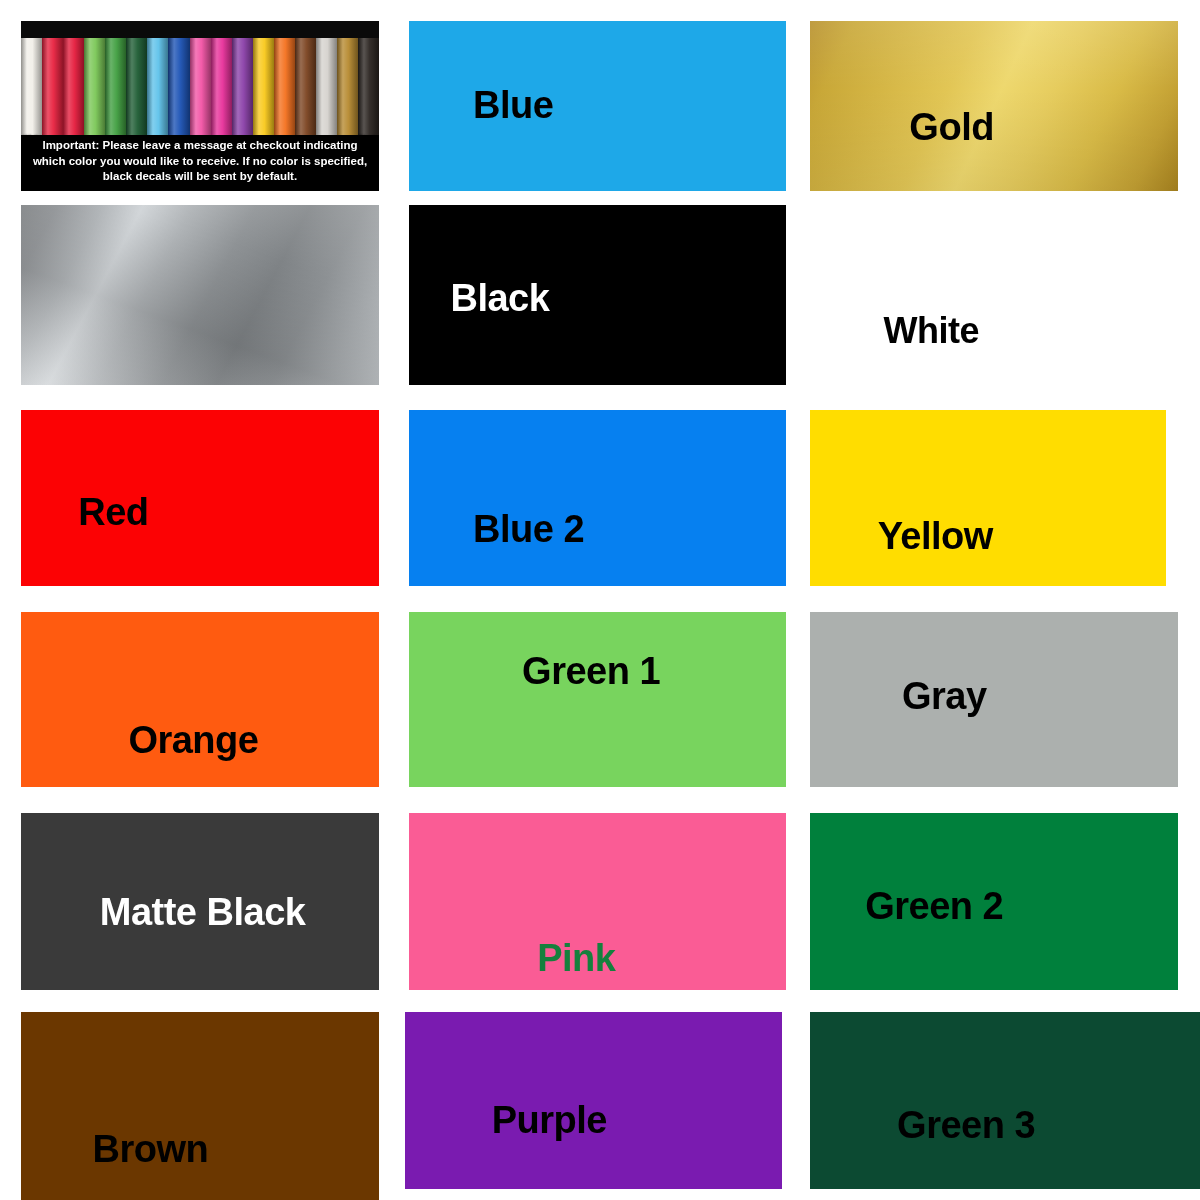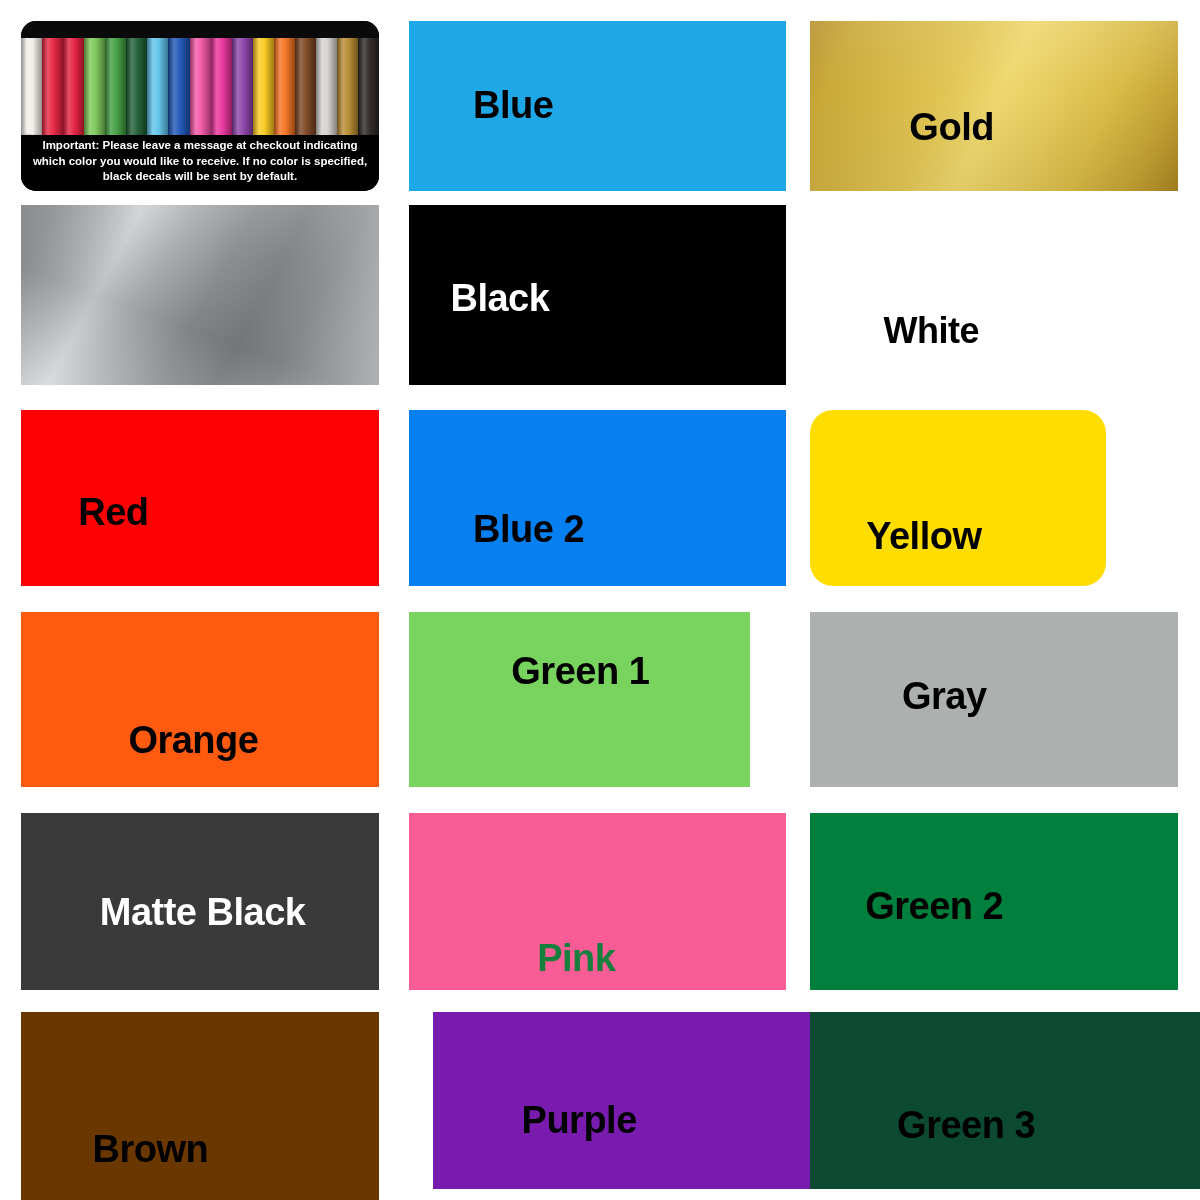--- a/index.html
+++ b/index.html
@@ -29,21 +29,20 @@
     position: absolute;
     font-weight: bold;
     white-space: nowrap;
     line-height: 1;
     letter-spacing: -0.5px;
   }
 
   
   .photo-cell {
     background: #000000;
-    border-radius: 15px;
   }
   .photo-topbar {
     position: absolute;
     left: 0; top: 0;
     width: 100%;
     height: 17px;
     background: #0a0a0a;
   }
   .rolls {
     position: absolute;
@@ -215,29 +214,29 @@
         <div class="swatch-label" style="color: rgb(0, 0, 0); font-size: 36px; left: 20%; top: 60%;">White</div>
       </div>
       <div class="cell" style="left: 21px; top: 410px; width: 358px; height: 176px;">
         <div class="flat-fill" style="background: rgb(252, 2, 4);"></div>
         <div class="swatch-label" style="color: rgb(0, 0, 0); font-size: 38px; left: 16%; top: 47%;">Red</div>
       </div>
       <div class="cell" style="left: 409px; top: 410px; width: 377px; height: 176px;">
         <div class="flat-fill" style="background: rgb(6, 128, 240);"></div>
         <div class="swatch-label" style="color: rgb(0, 0, 0); font-size: 38px; left: 17%; top: 57%;">Blue 2</div>
       </div>
-      <div class="cell" style="left: 810px; top: 410px; width: 296px; height: 176px; border-radius: 23px;">
+      <div class="cell" style="left: 810px; top: 410px; width: 356px; height: 176px;">
         <div class="flat-fill" style="background: rgb(255, 221, 0);"></div>
         <div class="swatch-label" style="color: rgb(0, 0, 0); font-size: 38px; left: 19%; top: 61%;">Yellow</div>
       </div>
       <div class="cell" style="left: 21px; top: 612px; width: 358px; height: 175px;">
         <div class="flat-fill" style="background: rgb(255, 91, 16);"></div>
         <div class="swatch-label" style="color: rgb(0, 0, 0); font-size: 38px; left: 30%; top: 62%;">Orange</div>
       </div>
-      <div class="cell" style="left: 409px; top: 612px; width: 341px; height: 175px;">
+      <div class="cell" style="left: 409px; top: 612px; width: 377px; height: 175px;">
         <div class="flat-fill" style="background: rgb(120, 212, 94);"></div>
         <div class="swatch-label" style="color: rgb(0, 0, 0); font-size: 38px; left: 30%; top: 23%;">Green 1</div>
       </div>
       <div class="cell" style="left: 810px; top: 612px; width: 368px; height: 175px;">
         <div class="flat-fill" style="background: rgb(172, 176, 174);"></div>
         <div class="swatch-label" style="color: rgb(0, 0, 0); font-size: 38px; left: 25%; top: 37%;">Gray</div>
       </div>
       <div class="cell" style="left: 21px; top: 813px; width: 358px; height: 177px;">
         <div class="flat-fill" style="background: rgb(58, 58, 58);"></div>
         <div class="swatch-label" style="color: rgb(255, 255, 255); font-size: 38px; left: 22%; top: 45%;">Matte Black</div>
@@ -247,21 +246,21 @@
         <div class="swatch-label" style="color: #15803d; font-size: 38px; left: 34%; top: 71%;">Pink</div>
       </div>
       <div class="cell" style="left: 810px; top: 813px; width: 368px; height: 177px;">
         <div class="flat-fill" style="background: rgb(0, 128, 60);"></div>
         <div class="swatch-label" style="color: rgb(0, 0, 0); font-size: 38px; left: 15%; top: 42%;">Green 2</div>
       </div>
       <div class="cell" style="left: 21px; top: 1012px; width: 358px; height: 223px;">
         <div class="flat-fill" style="background: rgb(107, 55, 0);"></div>
         <div class="swatch-label" style="color: rgb(0, 0, 0); font-size: 38px; left: 20%; top: 53%;">Brown</div>
       </div>
-      <div class="cell" style="left: 433px; top: 1012px; width: 377px; height: 177px; padding-left: 8px;">
+      <div class="cell" style="left: 405px; top: 1012px; width: 377px; height: 177px;">
         <div class="flat-fill" style="background: rgb(122, 27, 176);"></div>
         <div class="swatch-label" style="color: rgb(0, 0, 0); font-size: 38px; left: 23%; top: 50%;">Purple</div>
       </div>
       <div class="cell" style="left: 810px; top: 1012px; width: 396px; height: 177px;">
         <div class="flat-fill" style="background: rgb(12, 74, 50);"></div>
         <div class="swatch-label" style="color: rgb(0, 0, 0); font-size: 38px; left: 22%; top: 53%;">Green 3</div>
       </div>
     </div>
 
 </div>

